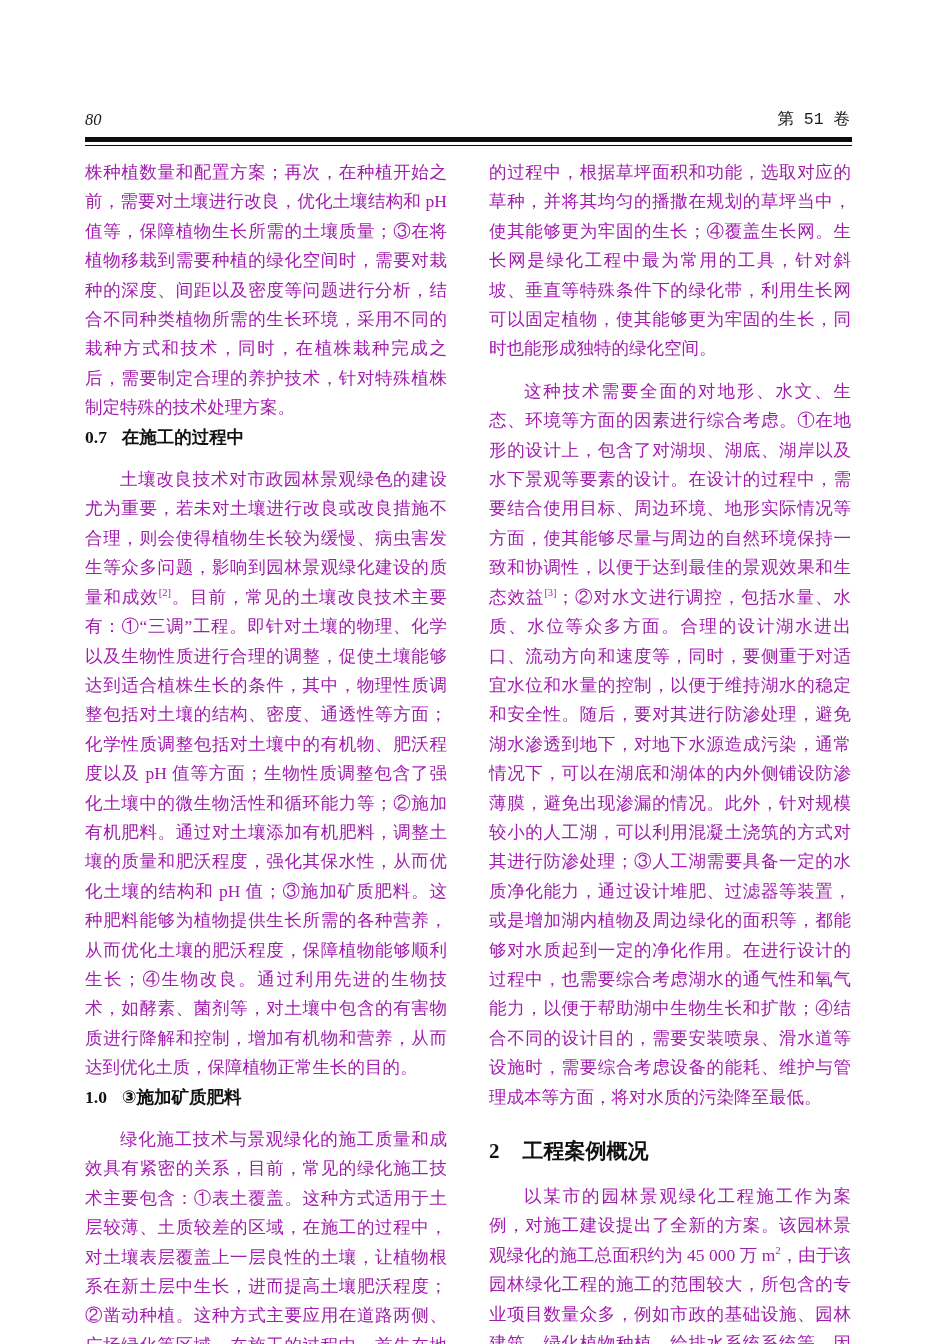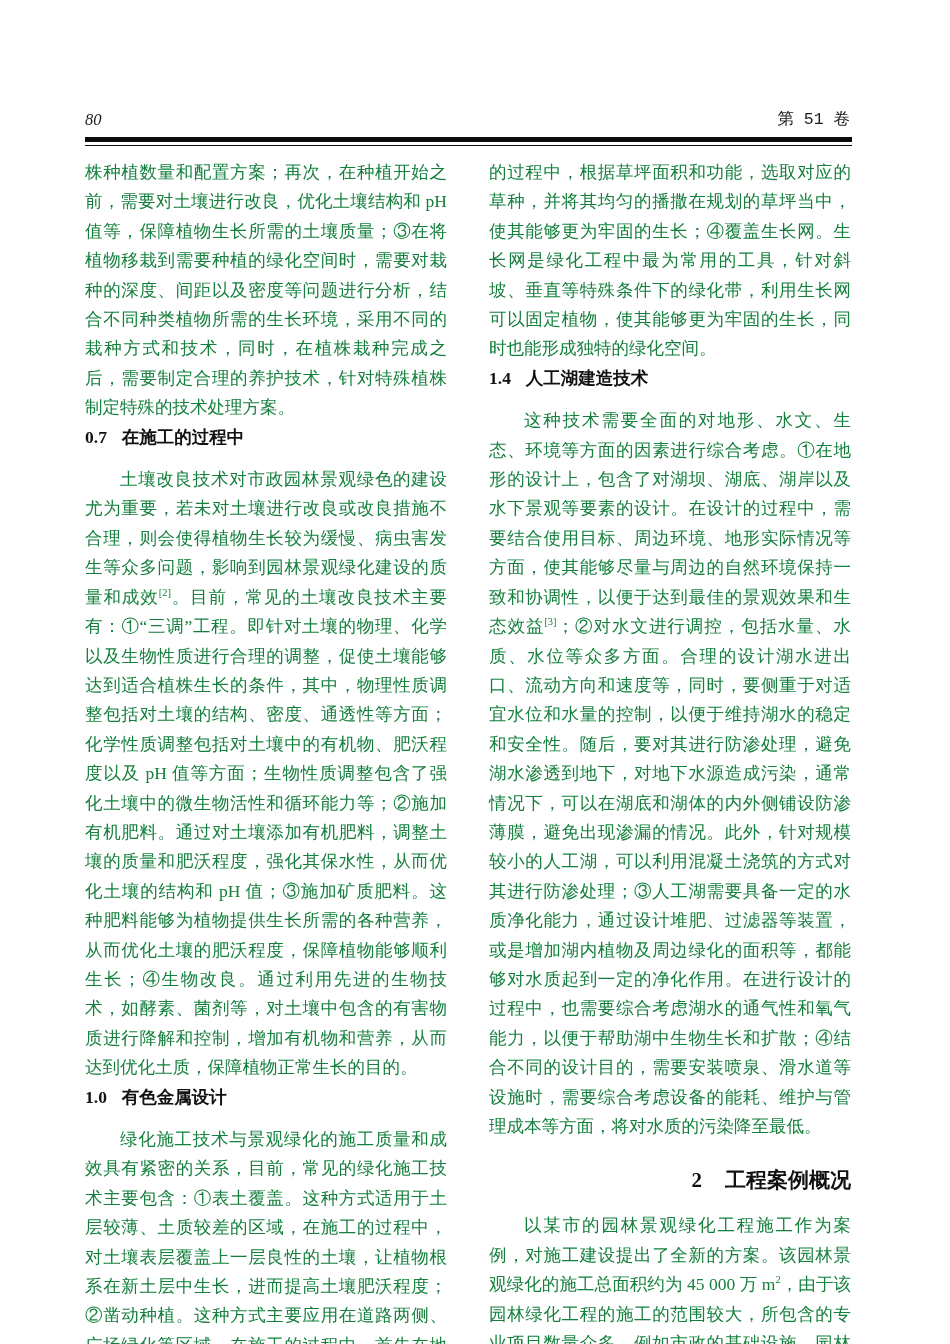--- a/index.html
+++ b/index.html
@@ -56,21 +56,21 @@
     gap: 42px;
     margin-top: 12px;
   }
   .col { width: 362px; }
 
   .col p {
     font-size: 17.5px;
     line-height: 29.4px;
     text-align: justify;
     text-justify: inter-character;
-    color: #15803d;
+    color: #a21caf;
   }
   .col p.indent { text-indent: 2em; margin-top: 13px; }
   sup {
     font-size: 10.5px;
     line-height: 0;
     vertical-align: super;
   }
   .subsection {
     font-family: "Liberation Sans", "DejaVu Sans", sans-serif;
     font-weight: bold;
@@ -80,21 +80,20 @@
   }
   .subsection .num { margin-right: 0.85em; font-family: "Liberation Serif", "DejaVu Serif", serif; }
   .section {
     font-family: "Liberation Sans", "DejaVu Sans", sans-serif;
     font-weight: bold;
     font-size: 21px;
     line-height: 30px;
     margin-top: 24px;
     margin-bottom: 16px;
     color: #111;
-    text-align: right;
   }
   .section .num { margin-right: 1.1em; font-family: "Liberation Serif", "DejaVu Serif", serif; }
 </style>
 </head>
 <body>
 
 <div class="page">
   <div class="content">
 
     <div class="running-head">
@@ -108,30 +107,27 @@
 
     <div class="columns">
 
       <div class="col">
         <p>株种植数量和配置方案；再次，在种植开始之前，需要对土壤进行改良，优化土壤结构和 pH 值等，保障植物生长所需的土壤质量；③在将植物移栽到需要种植的绿化空间时，需要对栽种的深度、间距以及密度等问题进行分析，结合不同种类植物所需的生长环境，采用不同的栽种方式和技术，同时，在植株栽种完成之后，需要制定合理的养护技术，针对特殊植株制定特殊的技术处理方案。</p>
         <div class="subsection">
           <span class="num">0.7</span><span>在施工的过程中</span>
         </div>
         <p class="indent"><span>土壤改良技术对市政园林景观绿色的建设尤为重要，若未对土壤进行改良或改良措施不合理，则会使得植物生长较为缓慢、病虫害发生等众多问题，影响到园林景观绿化建设的质量和成效</span><sup>[2]</sup><span>。目前，常见的土壤改良技术主要有：①“三调”工程。即针对土壤的物理、化学以及生物性质进行合理的调整，促使土壤能够达到适合植株生长的条件，其中，物理性质调整包括对土壤的结构、密度、通透性等方面；化学性质调整包括对土壤中的有机物、肥沃程度以及 pH 值等方面；生物性质调整包含了强化土壤中的微生物活性和循环能力等；②施加有机肥料。通过对土壤添加有机肥料，调整土壤的质量和肥沃程度，强化其保水性，从而优化土壤的结构和 pH 值；③施加矿质肥料。这种肥料能够为植物提供生长所需的各种营养，从而优化土壤的肥沃程度，保障植物能够顺利生长；④生物改良。通过利用先进的生物技术，如酵素、菌剂等，对土壤中包含的有害物质进行降解和控制，增加有机物和营养，从而达到优化土质，保障植物正常生长的目的。</span></p>
         <div class="subsection">
-          <span class="num">1.0</span><span>有色金属设计</span>
+          <span class="num">1.0</span><span>③施加矿质肥料</span>
         </div>
         <p class="indent">绿化施工技术与景观绿化的施工质量和成效具有紧密的关系，目前，常见的绿化施工技术主要包含：①表土覆盖。这种方式适用于土层较薄、土质较差的区域，在施工的过程中，对土壤表层覆盖上一层良性的土壤，让植物根系在新土层中生长，进而提高土壤肥沃程度；②凿动种植。这种方式主要应用在道路两侧、广场绿化等区域，在施工的过程中，首先在地面开凿出洞穴，将植物根系放置其中，随后填上土壤，并用水浇灌，以达到保障植物顺利生长的目的；③直接播种。这种方式常见于草坪的建设中，在播种</p>
       </div>
 
       <div class="col">
         <p>的过程中，根据草坪面积和功能，选取对应的草种，并将其均匀的播撒在规划的草坪当中，使其能够更为牢固的生长；④覆盖生长网。生长网是绿化工程中最为常用的工具，针对斜坡、垂直等特殊条件下的绿化带，利用生长网可以固定植物，使其能够更为牢固的生长，同时也能形成独特的绿化空间。</p>
-        <div class="subsection">
-          <span class="num">1.4</span><span>人工湖建造技术</span>
-        </div>
         <p class="indent"><span>这种技术需要全面的对地形、水文、生态、环境等方面的因素进行综合考虑。①在地形的设计上，包含了对湖坝、湖底、湖岸以及水下景观等要素的设计。在设计的过程中，需要结合使用目标、周边环境、地形实际情况等方面，使其能够尽量与周边的自然环境保持一致和协调性，以便于达到最佳的景观效果和生态效益</span><sup>[3]</sup><span>；②对水文进行调控，包括水量、水质、水位等众多方面。合理的设计湖水进出口、流动方向和速度等，同时，要侧重于对适宜水位和水量的控制，以便于维持湖水的稳定和安全性。随后，要对其进行防渗处理，避免湖水渗透到地下，对地下水源造成污染，通常情况下，可以在湖底和湖体的内外侧铺设防渗薄膜，避免出现渗漏的情况。此外，针对规模较小的人工湖，可以利用混凝土浇筑的方式对其进行防渗处理；③人工湖需要具备一定的水质净化能力，通过设计堆肥、过滤器等装置，或是增加湖内植物及周边绿化的面积等，都能够对水质起到一定的净化作用。在进行设计的过程中，也需要综合考虑湖水的通气性和氧气能力，以便于帮助湖中生物生长和扩散；④结合不同的设计目的，需要安装喷泉、滑水道等设施时，需要综合考虑设备的能耗、维护与管理成本等方面，将对水质的污染降至最低。</span></p>
         <div class="section">
           <span class="num">2</span><span>工程案例概况</span>
         </div>
         <p class="indent"><span>以某市的园林景观绿化工程施工作为案例，对施工建设提出了全新的方案。该园林景观绿化的施工总面积约为 45 000 万 m</span><sup>2</sup><span>，由于该园林绿化工程的施工的范围较大，所包含的专业项目数量众多，例如市政的基础设施、园林建筑、绿化植物种植、给排水系统系统等，因此设计了为期 150 天的施工周期。结合施工的进度计划，施工期间长期处于夏季高温多雨的时节，而植物种植的最佳时间在春秋季节，因此，该次施工难度较</span></p>
       </div>
 
     </div>
   </div>
 </div>

